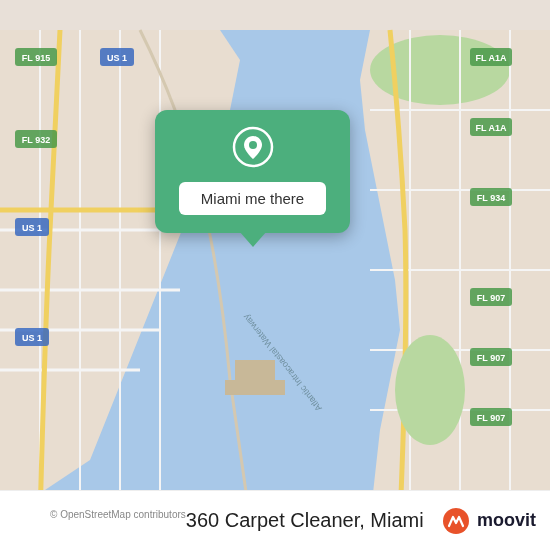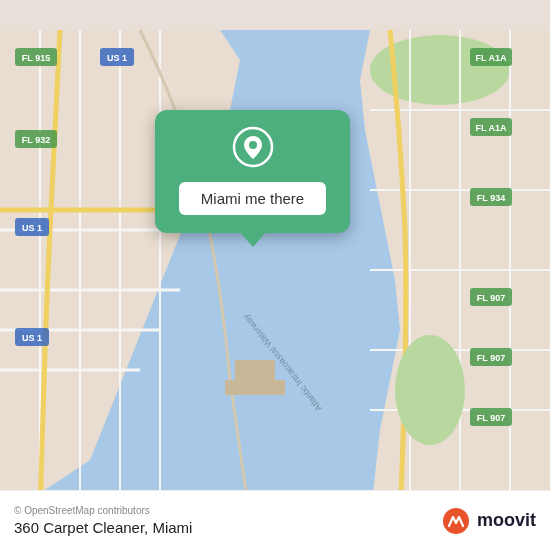--- a/index.html
+++ b/index.html
@@ -85,31 +85,32 @@
       display: flex;
       align-items: center;
       justify-content: space-between;
       padding: 0 14px;
       z-index: 20;
       border-top: 1px solid #eee;
     }
 
     #bottom-left {
       display: flex;
-      flex-direction: column;
+      flex-direction: row;
+      margin-left: 36px;
     }
 
     #attribution-text {
       font-size: 10px;
       color: #888;
       margin-bottom: 3px;
     }
 
     #location-name {
-      font-size: 15px;
+      font-size: 20px;
       color: #222;
       font-weight: 400;
     }
 
     #moovit-logo {
       display: flex;
       align-items: center;
       gap: 7px;
     }
 

